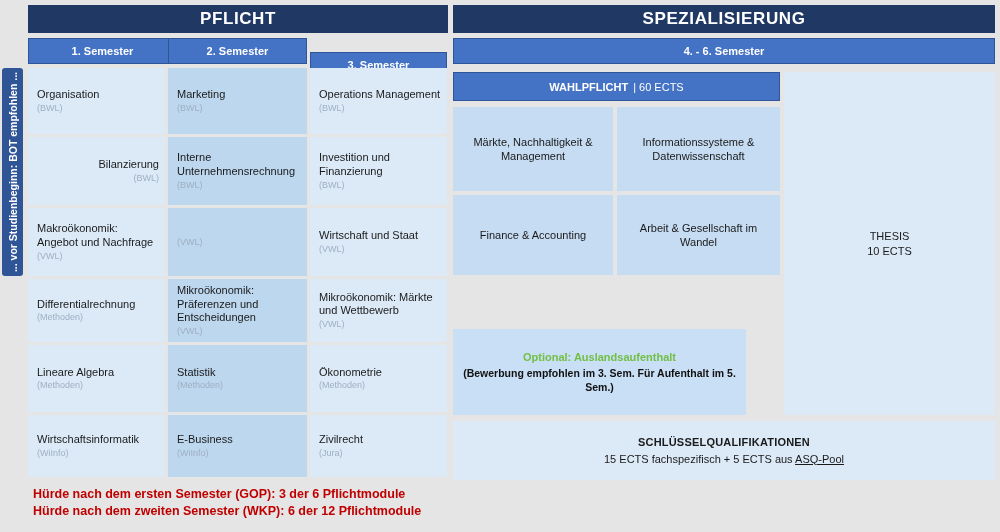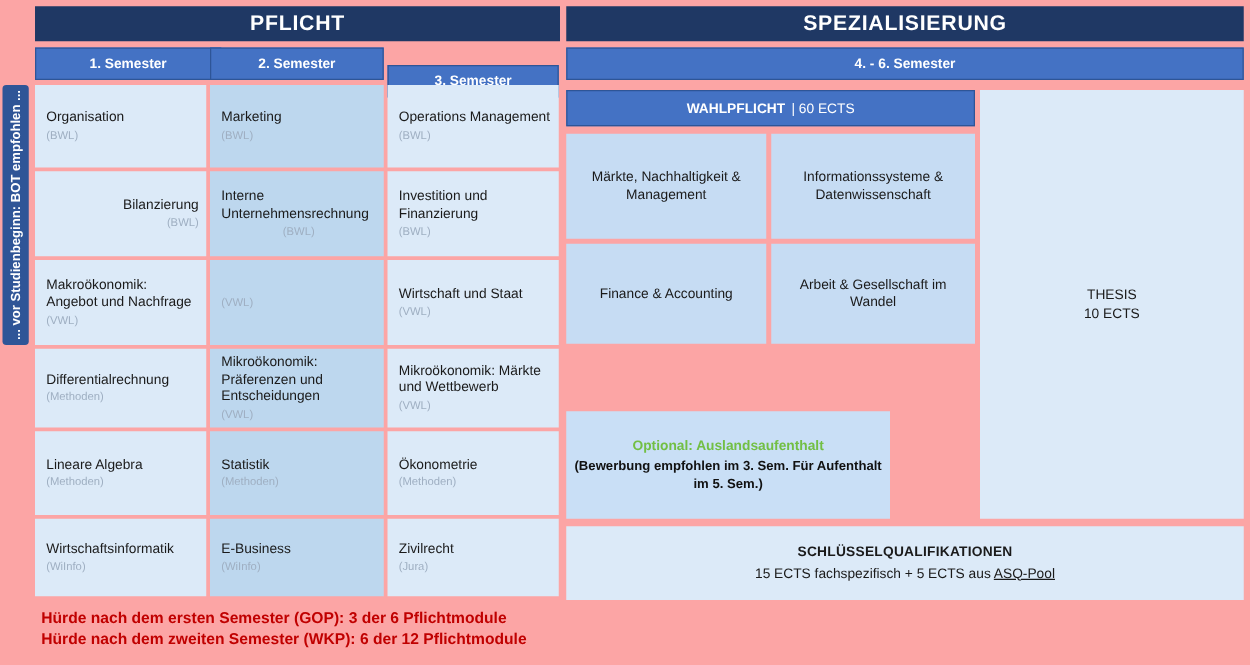--- a/index.html
+++ b/index.html
@@ -1,17 +1,17 @@
 <!DOCTYPE html>
 <html><head>
 <meta charset="utf-8">
 <style>
   html,body{margin:0;padding:0;background:#ffffff;}
   #stage{
-    position:relative;width:1000px;height:532px;background:#fca5a5;
+    position:relative;width:1000px;height:532px;background:#e5e5e5;
     font-family:"Liberation Sans",sans-serif;overflow:hidden;
   }
   .navy-bar{
     position:absolute;background:#1F3864;color:#ffffff;
     display:flex;align-items:center;justify-content:center;
     font-size:17px;font-weight:bold;letter-spacing:.6px;
   }
   .blue-bar{
     position:absolute;background:#4472C4;border:1px solid #2E5597;color:#ffffff;
     display:flex;align-items:center;justify-content:center;
@@ -110,21 +110,21 @@
   </div>
   <div class="cell light" style="left:28px;top:415px;width:137px;height:62px;">
     <span class="title">Wirtschaftsinformatik</span>
     <span class="tag">(WiInfo)</span>
   </div>
 
   <div class="cell medium" style="left:168px;top:68px;width:139px;height:66px;">
     <span class="title">Marketing</span>
     <span class="tag">(BWL)</span>
   </div>
-  <div class="cell medium" style="left:168px;top:137px;width:139px;height:68px;align-items:center;">
+  <div class="cell medium" style="left:168px;top:137px;width:139px;height:68px;">
     <span class="title">Interne Unternehmensrechnung</span>
     <span class="tag">(BWL)</span>
   </div>
   <div class="cell medium" style="left:168px;top:208px;width:139px;height:68px;">
     <span class="tag">(VWL)</span>
   </div>
   <div class="cell medium" style="left:168px;top:279px;width:139px;height:63px;">
     <span class="title">Mikroökonomik: Präferenzen und Entscheidungen</span>
     <span class="tag">(VWL)</span>
   </div>
@@ -174,21 +174,21 @@
     <span>Informationssysteme &amp; Datenwissenschaft</span>
   </div>
   <div class="wahl-box" style="left:453px;top:195px;width:160px;height:80px;">
     <span>Finance &amp; Accounting</span>
   </div>
   <div class="wahl-box" style="left:617px;top:195px;width:163px;height:80px;">
     <span>Arbeit &amp; Gesellschaft im Wandel</span>
   </div>
 
 
-  <div class="center-box soft" style="left:453px;top:329px;width:259px;height:86px;">
+  <div class="center-box soft" style="left:453px;top:329px;width:293px;height:86px;">
     <span class="green-line">Optional: Auslandsaufenthalt</span>
     <span class="small-line">(Bewerbung empfohlen im 3. Sem. Für Aufenthalt im 5. Sem.)</span>
   </div>
 
   <div class="center-box light" style="left:784px;top:72px;width:211px;height:343px;">
     <span class="thesis-title">THESIS</span>
     <span class="thesis-ects">10 ECTS</span>
   </div>
 
   <div class="center-box light" style="left:453px;top:421px;width:542px;height:59px;">

